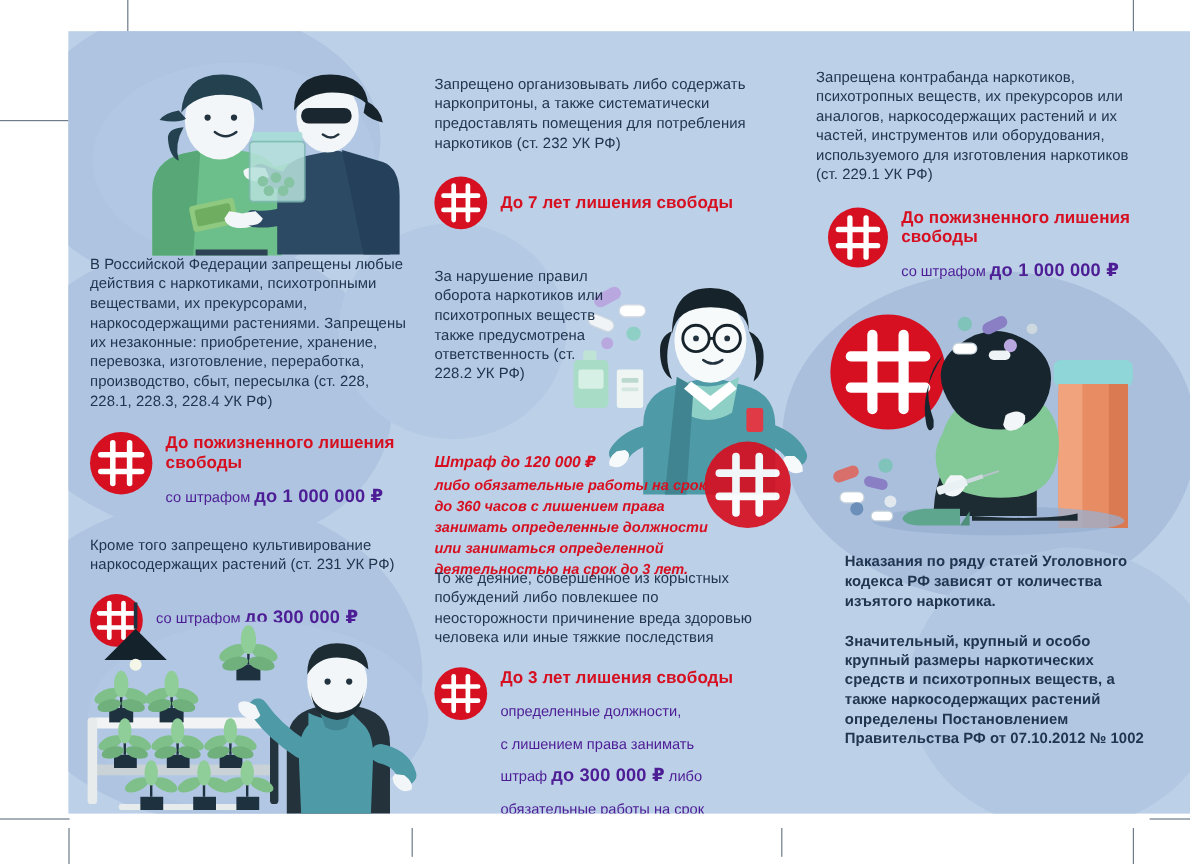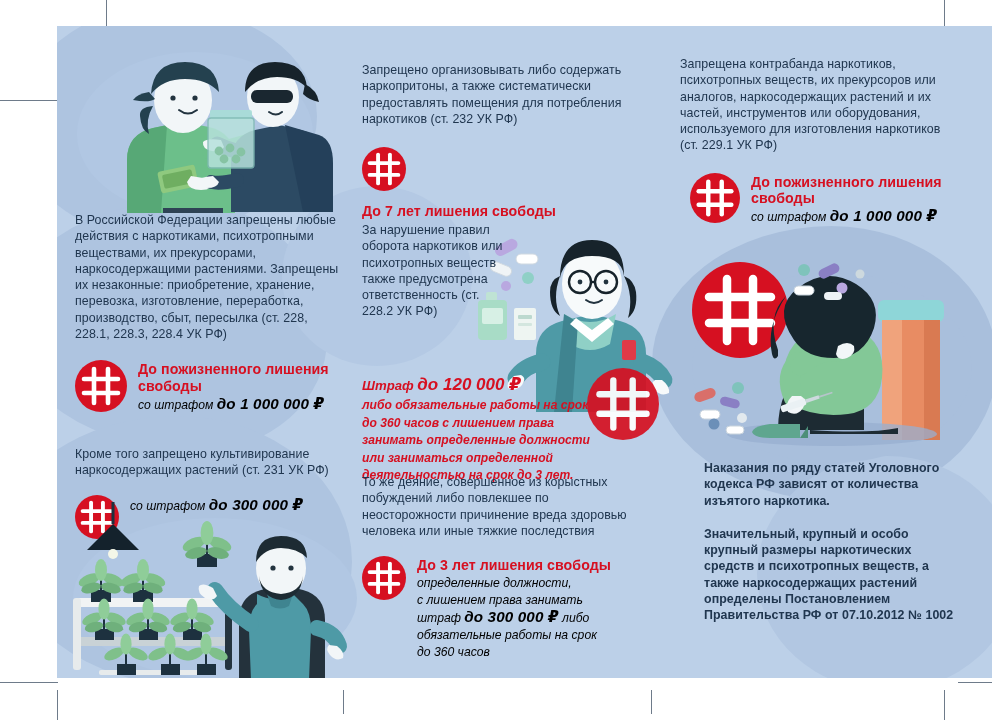--- a/index.html
+++ b/index.html
@@ -46,30 +46,30 @@
   p.txt + p.txt{margin-top:13px;}
 
   
   .pen{display:flex;align-items:flex-start;gap:11px;}
   .pen-body{padding-top:1px;}
   .pen-title{
     color:#d61021;font-size:14.2px;line-height:16.6px;font-weight:bold;
     letter-spacing:.004em;
   }
   .pen-sub{
-    color:#000000;font-size:12.2px;line-height:16px;margin-top:1px;font-style:italic;
+    color:#4c1d95;font-size:12.2px;line-height:16px;margin-top:11px;
   }
   .pen-sub b{font-size:15.2px;font-weight:bold;letter-spacing:.01em;}
 
   
   .ban{flex:0 0 auto;display:block;}
 
   
   .fine{color:#d61021;font-style:italic;font-size:12.1px;line-height:17.4px;font-weight:600;}
-  .fine .big{font-size:17px;font-style:italic;font-weight:bold;}
+  .fine .big{font-size:13px;font-style:italic;font-weight:bold;}
   .fine .lead{font-size:13.2px;}
 
   
   .illus{position:absolute;}
   svg{display:block;overflow:visible;}
 </style>
 </head>
 <body>
 
 <div class="page">
@@ -307,21 +307,21 @@
             <ellipse cx="29" cy="21" rx="11" ry="5.4" fill="#6fb07c" transform="rotate(14 29 21)"></ellipse>
           </g>
         </svg>
       </div>
     </div>
 
     <div class="col col-mid">
 
       <div class="blk" style="position:absolute;left:0px;top:36px;width:268px;">
         <p class="txt">Запрещено организовывать либо содержать наркопритоны, а также систематически предоставлять помещения для потребления наркотиков (ст. 232 УК РФ)</p>
-        <div class="pen" style="margin-top:20px;flex-direction:column;">
+        <div class="pen" style="margin-top:20px;align-items:center;">
           <svg class="ban" width="44" height="44" viewBox="0 0 52 52">
             <circle cx="26" cy="26" r="26" fill="#d61021"></circle>
             <g stroke="#ffffff" stroke-width="4.6" stroke-linecap="round">
               <line x1="19" y1="9" x2="19" y2="43"></line>
               <line x1="33" y1="9" x2="33" y2="43"></line>
               <line x1="9" y1="19" x2="43" y2="19"></line>
               <line x1="9" y1="33" x2="43" y2="33"></line>
             </g>
           </svg>
           <div class="pen-body">

